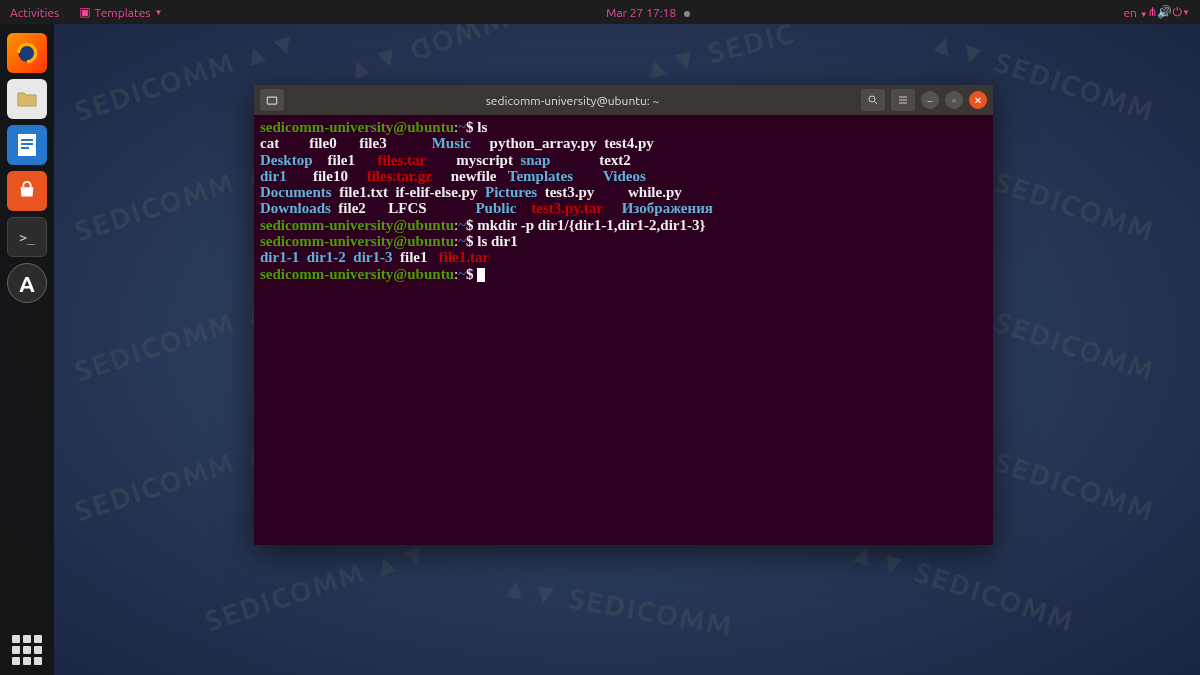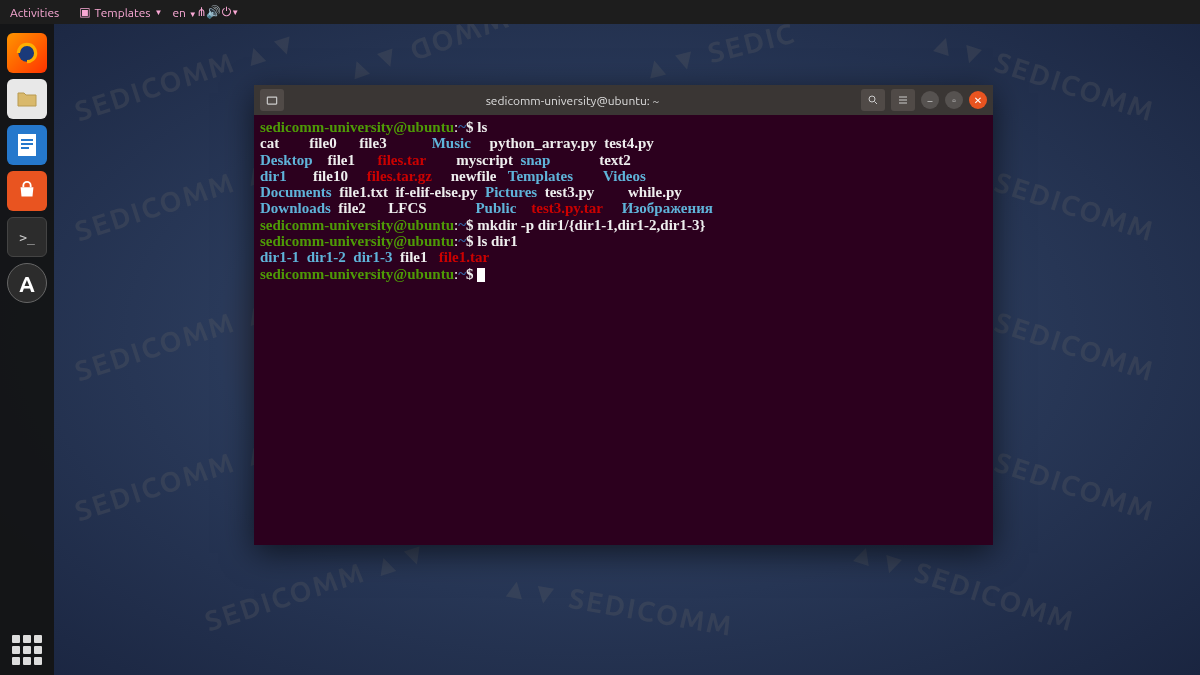--- a/index.html
+++ b/index.html
@@ -28,21 +28,21 @@
   white-space: nowrap;
   letter-spacing: 2px;
 }
 
 
 .topbar {
   position: relative;
   z-index: 10;
   height: 24px;
   background: #1d1d1d;
-  color: #f9a8d4;
+  color: #ec4899;
   display: flex;
   align-items: center;
   font-size: 12px;
 }
 .topbar-left { display: flex; align-items: center; }
 .topbar-item { padding: 0 10px; cursor: pointer; display: flex; align-items: center; gap: 4px; }
 .topbar-center { flex: 1; text-align: center; }
 .topbar-right { display: flex; align-items: center; gap: 0; padding-right: 10px; }
 .topbar-right .icon { font-size: 12px; }
 .dot { width: 6px; height: 6px; background: #888; border-radius: 50%; display: inline-block; margin-left: 5px; }
@@ -174,20 +174,24 @@
 </div>
 
 <div class="topbar">
   <div class="topbar-left">
     <div class="topbar-item">Activities</div>
     <div class="topbar-item">
       <span>▣</span>
       <span>Templates</span>
       <span style="font-size:8px">▼</span>
     </div>
+  </div>
+  <div class="topbar-center">
+    <span>Mar 27  17:18</span>
+    <span class="dot"></span>
   </div>
   <div class="topbar-right">
     <span><span>en</span> <span style="font-size:8px">▼</span></span>
     <span class="icon">⋔</span>
     <span class="icon">🔊</span>
     <span class="icon">⏻</span>
     <span style="font-size:8px">▼</span>
   </div>
 </div>
 

